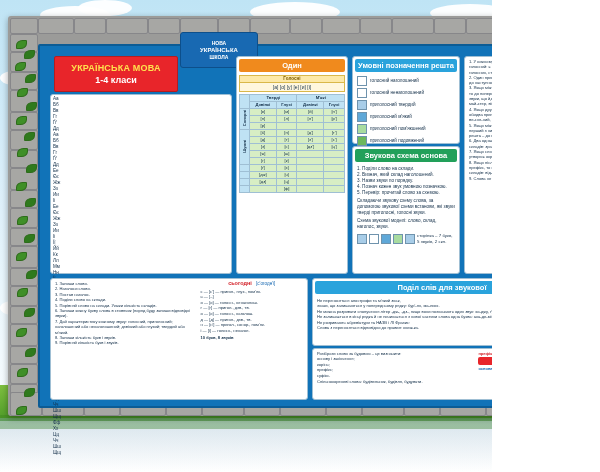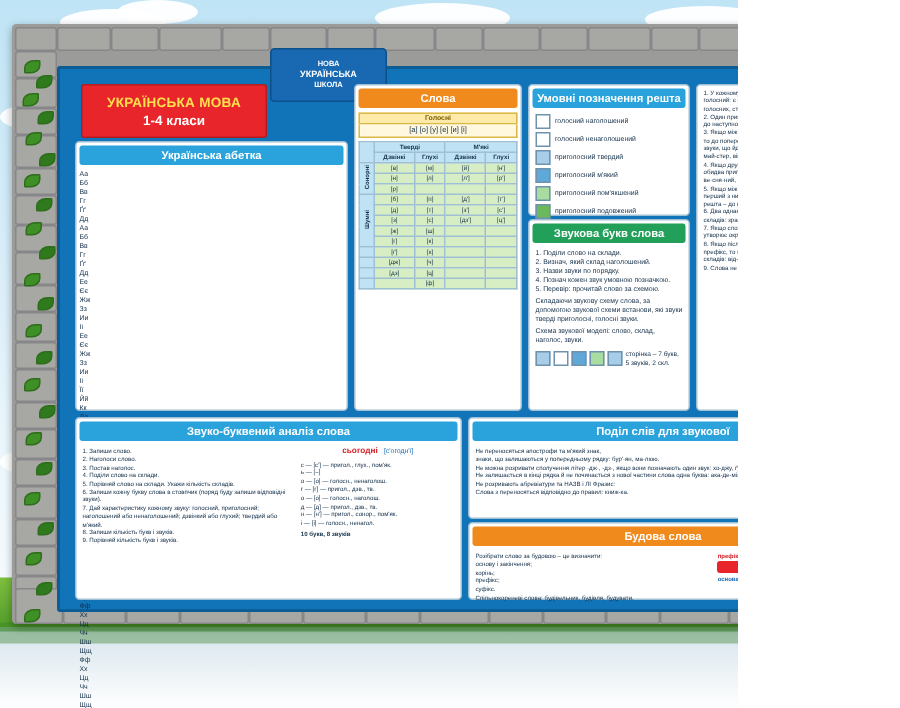--- a/index.html
+++ b/index.html
@@ -188,21 +188,20 @@
         <div class="title-l1">УКРАЇНСЬКА МОВА</div>
         <div class="title-l2">1-4 класи</div>
       </div>
       <div class="logo-box">
         <div class="logo-l">НОВА</div>
         <div class="logo-l big">УКРАЇНСЬКА</div>
         <div class="logo-l">ШКОЛА</div>
       </div>
 
       <div class="panel" style="left:10px;top:48px;width:180px;height:178px;">
-        <div class="panel-hd">Українська абетка</div>
         <div class="panel-body" style="padding:1px 2px;">
           <div class="row">
               <div class="cell">Аа</div>
               <div class="cell">Бб</div>
               <div class="cell">Вв</div>
               <div class="cell">Гг</div>
               <div class="cell">Ґґ</div>
               <div class="cell">Дд</div>
             </div>
           <div class="row">
@@ -275,21 +274,21 @@
               <div class="cell"><span class="cur">Цц</span></div>
               <div class="cell"><span class="cur">Чч</span></div>
               <div class="cell"><span class="cur">Шш</span></div>
               <div class="cell"><span class="cur">Щщ</span></div>
             </div>
 
         </div>
       </div>
 
       <div class="panel" style="left:196px;top:10px;width:110px;height:216px;">
-        <div class="panel-hd org">Слова</div>
+        <div class="panel-hd org">Один</div>
         <div class="panel-body" style="padding:1px 2px;">
           <div style="background:#fde9a8;border:1px solid #d9b84a;text-align:center;font-size:4.6px;font-weight:bold;color:#7a5a00;">Голосні</div>
           <div style="background:#fff7de;border:1px solid #d9b84a;border-top:none;text-align:center;font-size:5px;color:#14304a;padding:1px 0;">[а] [о] [у] [е] [и] [і]</div>
 
           <table class="tbl" style="width:100%;margin-top:2px;">
             <tbody>
                 <tr>
               <td class="hdc" rowspan="2" style="width:7px;"></td>
               <td class="hdc" colspan="2">Тверді</td>
               <td class="hdc" colspan="2">М'які</td>
@@ -407,21 +406,21 @@
               <span>приголосний пом'якшений</span>
             </div>
           <div class="lg">
               <span class="sq gg"></span>
               <span>приголосний подовжений</span>
             </div>
         </div>
       </div>
 
       <div class="panel" style="left:312px;top:100px;width:106px;height:126px;">
-        <div class="panel-hd grn">Звукова букв слова</div>
+        <div class="panel-hd grn">Звукова схема основа</div>
         <div class="panel-body">
           <div>1. Поділи слово на склади.</div>
           <div>2. Визнач, який склад наголошений.</div>
           <div>3. Назви звуки по порядку.</div>
           <div>4. Познач кожен звук умовною позначкою.</div>
           <div>5. Перевір: прочитай слово за схемою.</div>
           <div style="margin-top:2px;">Складаючи звукову схему слова, за допомогою звукової схеми встанови, які звуки тверді приголосні, голосні звуки.</div>
           <div style="margin-top:2px;">Схема звукової моделі: слово, склад, наголос, звуки.</div>
           <div style="margin-top:3px;display:flex;align-items:center;gap:2px;">
             <span class="sq b"></span>
@@ -442,21 +441,20 @@
           <div>4. Якщо другим приголосним є й, в, р, н, м, то обидва приголосних йдуть до наступного складу: ве-сня-ний, бу-ря-ний.</div>
           <div>5. Якщо між голосними є кілька приголосних, то перший з них належить до попереднього складу, а решта – до наступного: ліс-ни-ки, віс-тка.</div>
           <div>6. Два однакові приголосні належать до різних складів: зран-ня, об-лич-чя.</div>
           <div>7. Якщо слово починається з голосного, він утворює окремий склад: о-сінь, у-чень, і-грашка.</div>
           <div>8. Якщо після ненаголошеного складу стоїть префікс, то ці приголосні належать до різних складів: від-не-сти, роз-біг.</div>
           <div>9. Слова не переносяться по одній букві.</div>
         </div>
       </div>
 
       <div class="panel" style="left:10px;top:232px;width:256px;height:120px;">
-        <div class="panel-hd">Звуко-буквений аналіз слова</div>
         <div class="panel-body" style="display:flex;gap:4px;">
           <div style="flex:1 1 58%;font-size:4.1px;line-height:5.4px;">
             <div>1. Запиши слово.</div>
             <div>2. Наголоси слово.</div>
             <div>3. Постав наголос.</div>
             <div>4. Поділи слово на склади.</div>
             <div>5. Порівняй слово на склади. Укажи кількість складів.</div>
             <div>6. Запиши кожну букву слова в стовпчик (поряд буду запиши відповідні звуки).</div>
             <div>7. Дай характеристику кожному звуку: голосний, приголосний; наголошений або ненаголошений; дзвінкий або глухий; твердий або м'який.</div>
             <div>8. Запиши кількість букв і звуків.</div>
@@ -486,21 +484,20 @@
           <div>Не переносяться апострофи та м'який знак,</div>
           <div>знаки, що залишаються у попередньому рядку: бур'-ян, ма-люю.</div>
           <div>Не можна розривати сполучення літер -дж-, -дз-, якщо вони позначають один звук: хо-джу, ґу-дзик.</div>
           <div>Не залишається в кінці рядка й не починається з нової частини слова одна буква: ака-де-мія.</div>
           <div>Не розривають абревіатури та НАЗВ і ЛІ Фразис:</div>
           <div>Слова з переносяться відповідно до правил: книж-ка.</div>
         </div>
       </div>
 
       <div class="panel" style="left:272px;top:302px;width:258px;height:50px;">
-        <div class="panel-hd org">Будова слова</div>
         <div class="panel-body" style="display:flex;gap:4px;font-size:4.1px;line-height:5.4px;">
           <div style="flex:1 1 64%;">
             <div>Розібрати слово за будовою – це визначити:</div>
             <div>основу і закінчення;</div>
             <div>корінь;</div>
             <div>префікс;</div>
             <div>суфікс.</div>
             <div style="margin-top:1px;">Спільнокореневі слова: будівельник, будівля, будувати.</div>
           </div>
           <div style="flex:1 1 36%;">

